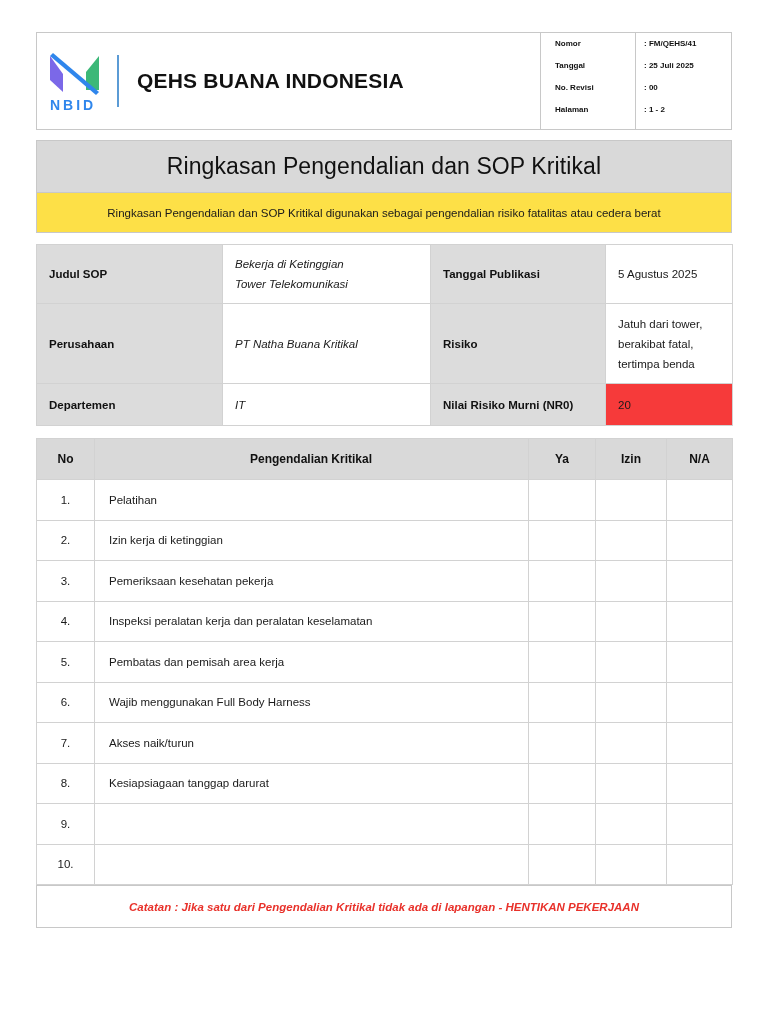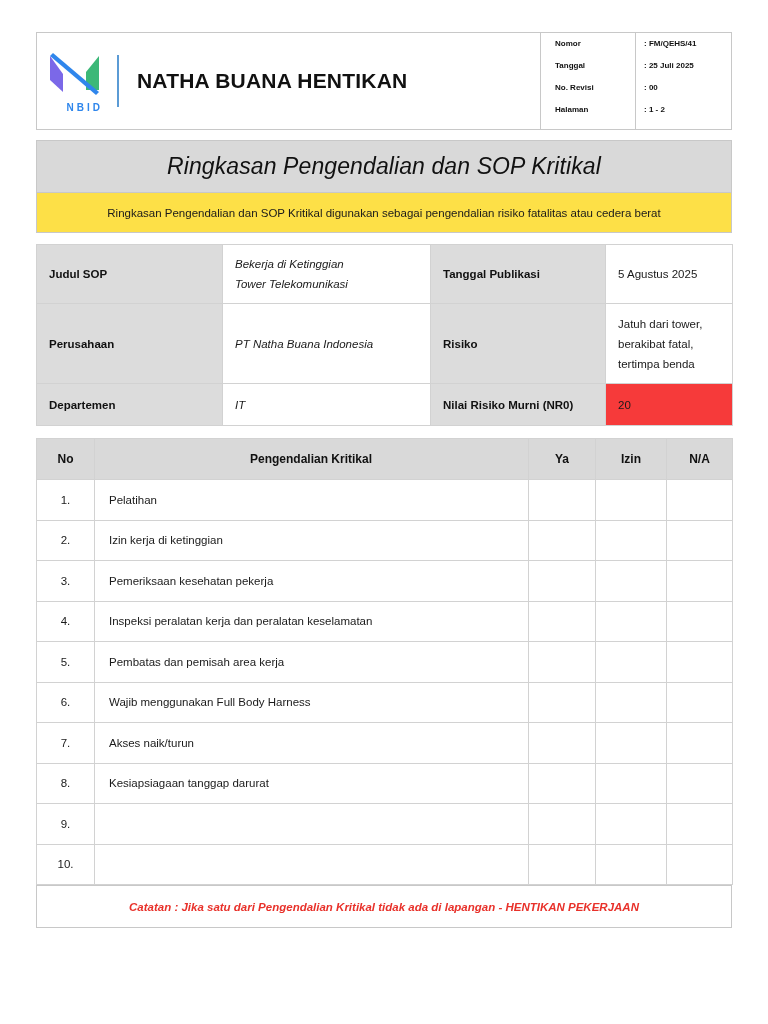--- a/index.html
+++ b/index.html
@@ -41,22 +41,22 @@
     height: 62px;
     position: relative;
     flex: 0 0 auto;
   }
   .logo-mark svg { display: block; }
   .logo-sub {
     position: absolute;
     left: 0;
     bottom: -1px;
     width: 56px;
-    text-align: right;
-    font-size: 10px;
+    text-align: left;
+    font-size: 14px;
     font-weight: bold;
     letter-spacing: 3px;
     color: #2f86ec;
     text-indent: 3px;
   }
   .brand-divider {
     width: 2px;
     background: #5b9bd5;
     height: 52px;
     margin: 0 18px 0 14px;
@@ -107,21 +107,20 @@
     align-items: center;
     justify-content: center;
     box-sizing: border-box;
   }
   .title-bar h1 {
     margin: 0;
     font-size: 23px;
     font-weight: normal;
     letter-spacing: 0.1px;
     color: #111111;
-    font-style: italic;
   }
   .subtitle-bar {
     background: #fde047;
     border: 1px solid #c8c8c8;
     border-top: none;
     height: 40px;
     display: flex;
     align-items: center;
     justify-content: center;
     box-sizing: border-box;
@@ -225,21 +224,21 @@
     <div class="brand">
       <div class="logo-mark">
         <svg width="56" height="50" viewBox="0 0 56 50">
           <path d="M3 6 L3 30 L16 42 L16 24 Z" fill="#7b68e8"></path>
           <path d="M52 6 L52 40 L39 40 L39 22 Z" fill="#3cb878"></path>
           <path d="M3 6 L6 3 L52 42 L49 45 Z" fill="#2f86ec"></path>
         </svg>
         <div class="logo-sub">NBID</div>
       </div>
       <div class="brand-divider"></div>
-      <div class="brand-name">NATHA BUANA HENTIKAN</div>
+      <div class="brand-name">QEHS BUANA INDONESIA</div>
     </div>
 
     <div class="meta-box">
       <div class="meta-col meta-labels">
         <div class="meta-row">Nomor</div>
         <div class="meta-row">Tanggal</div>
         <div class="meta-row">No. Revisi</div>
         <div class="meta-row">Halaman</div>
       </div>
       <div class="meta-col meta-values">
@@ -265,21 +264,21 @@
         <td class="lbl c1">Judul SOP</td>
         <td class="val c2">
           <div>Bekerja di Ketinggian</div>
           <div>Tower Telekomunikasi</div>
         </td>
         <td class="lbl c3">Tanggal Publikasi</td>
         <td class="val c4">5 Agustus 2025</td>
       </tr>
       <tr class="row-2">
         <td class="lbl c1">Perusahaan</td>
-        <td class="val c2">PT Natha Buana Indonesia</td>
+        <td class="val c2">PT Natha Buana Kritikal</td>
         <td class="lbl c3">Risiko</td>
         <td class="val c4">Jatuh dari tower, berakibat fatal, tertimpa benda</td>
       </tr>
       <tr class="row-3">
         <td class="lbl c1">Departemen</td>
         <td class="val c2">IT</td>
         <td class="lbl c3">Nilai Risiko Murni (NR0)</td>
         <td class="val c4 risk">20</td>
       </tr>
     </tbody>

